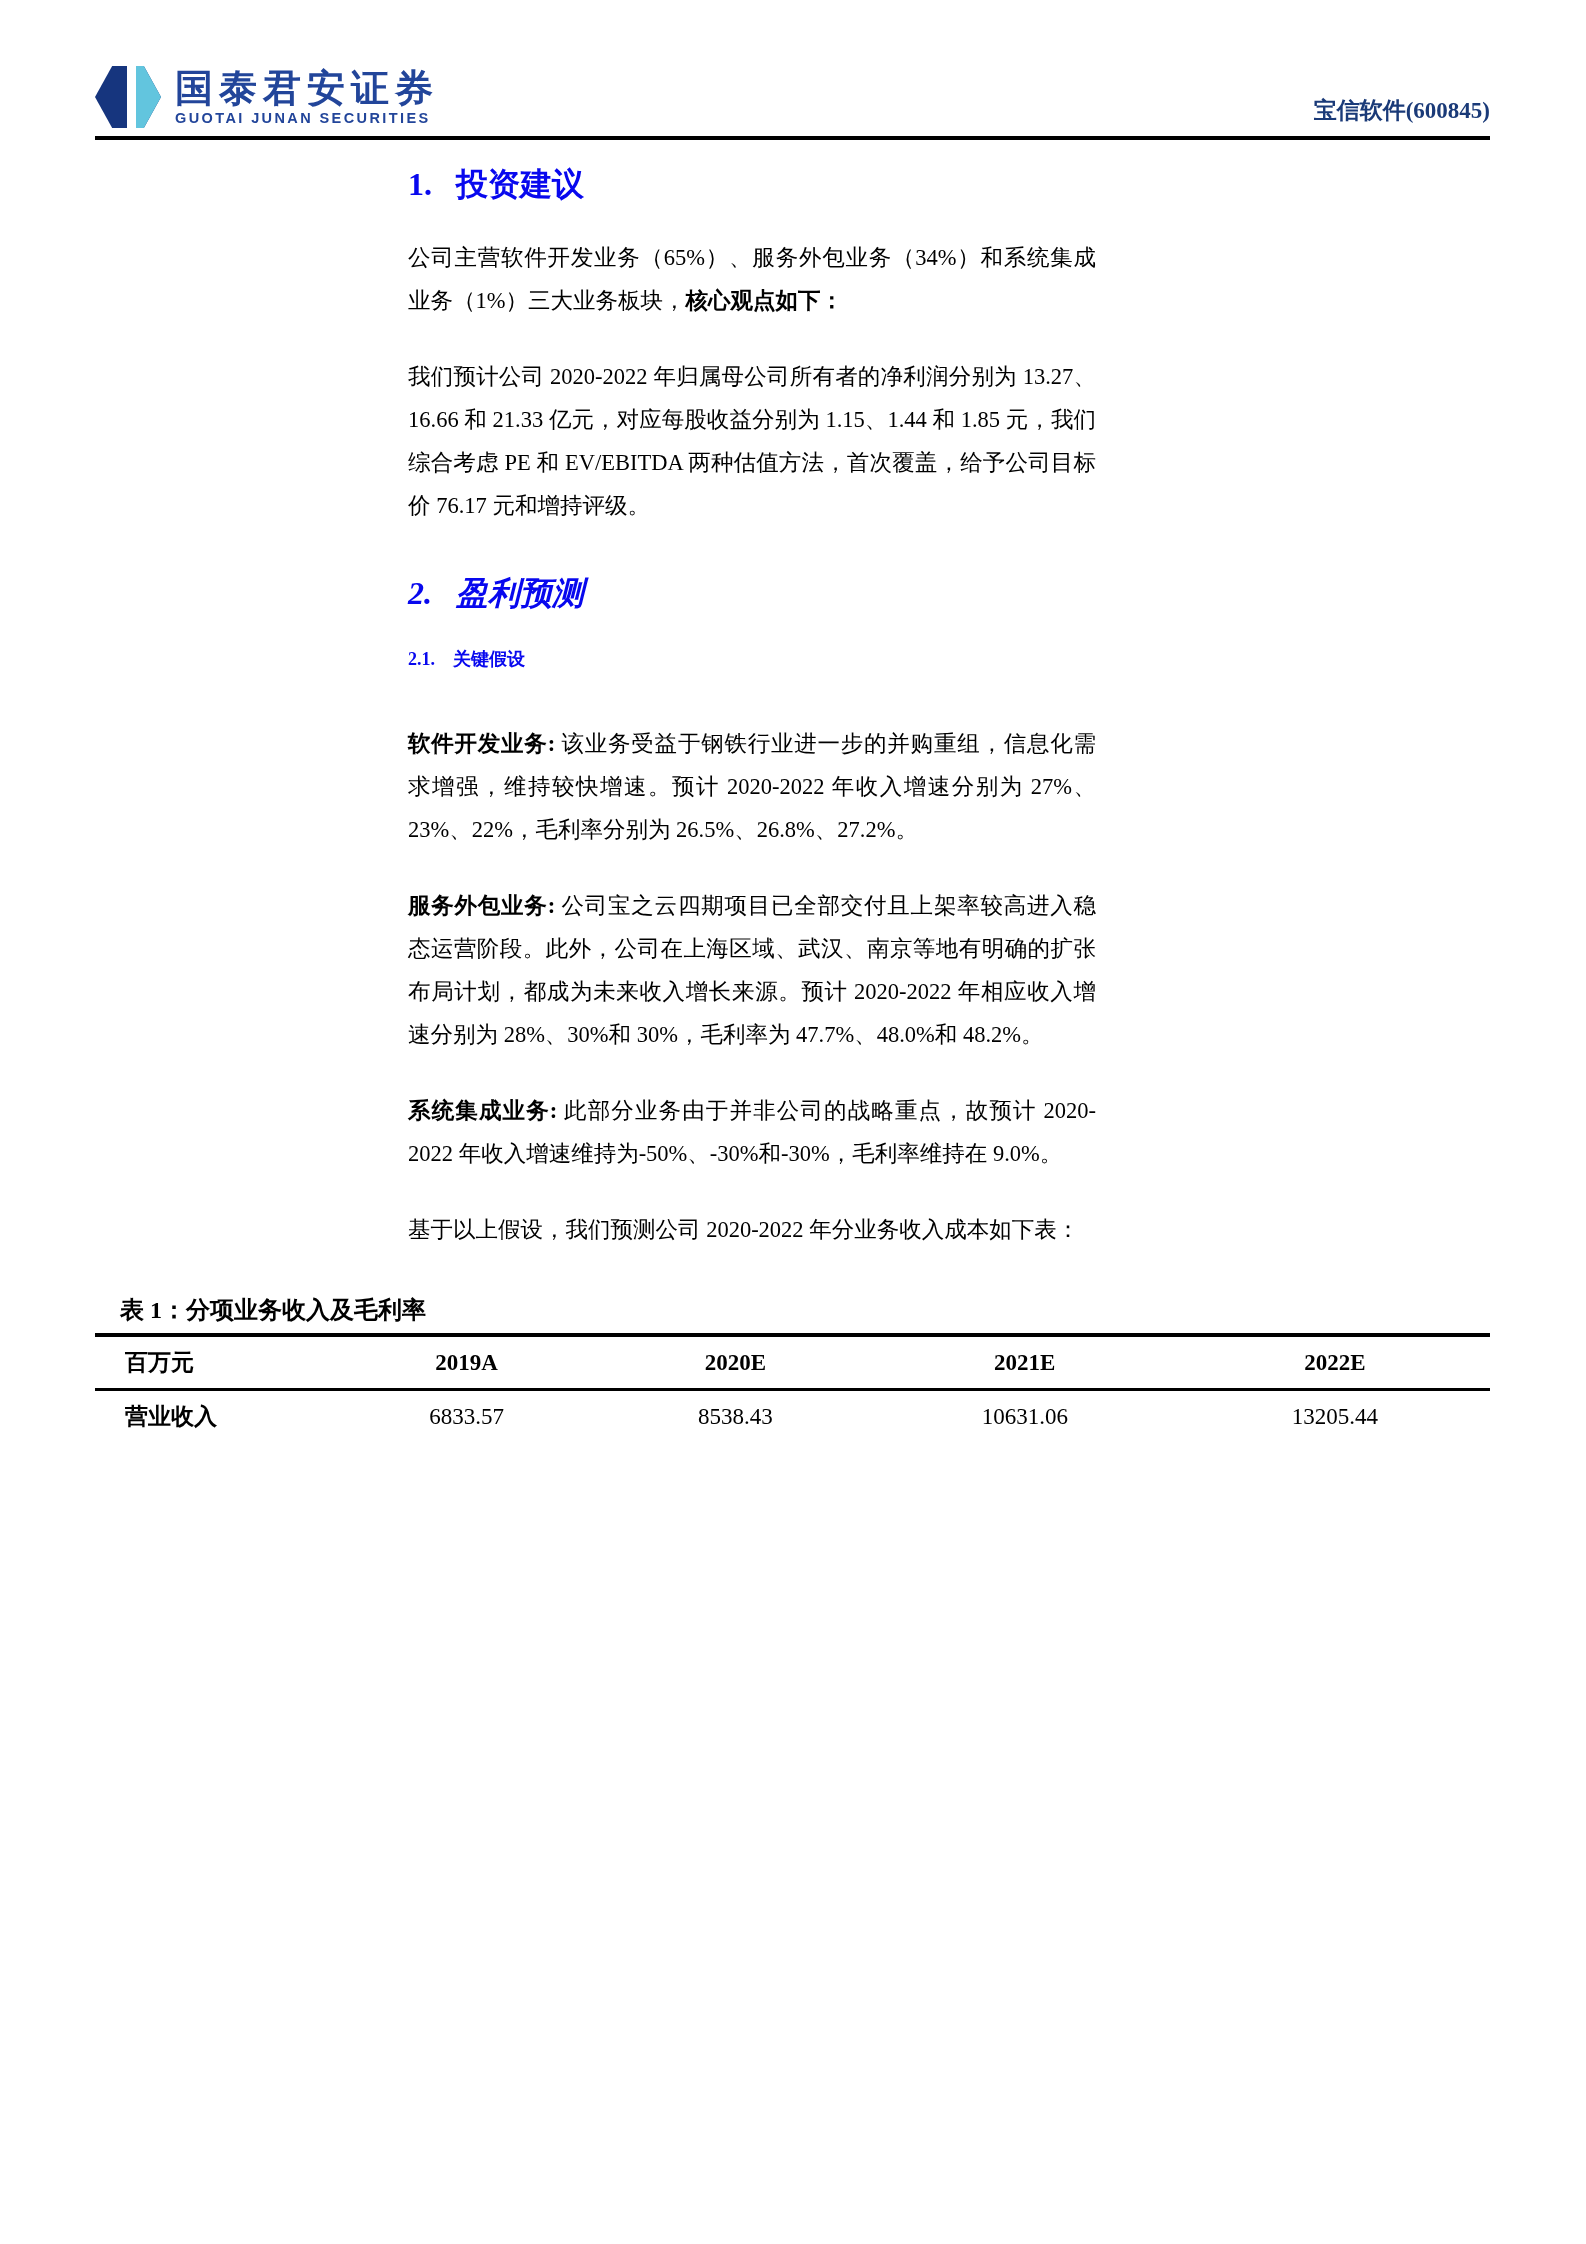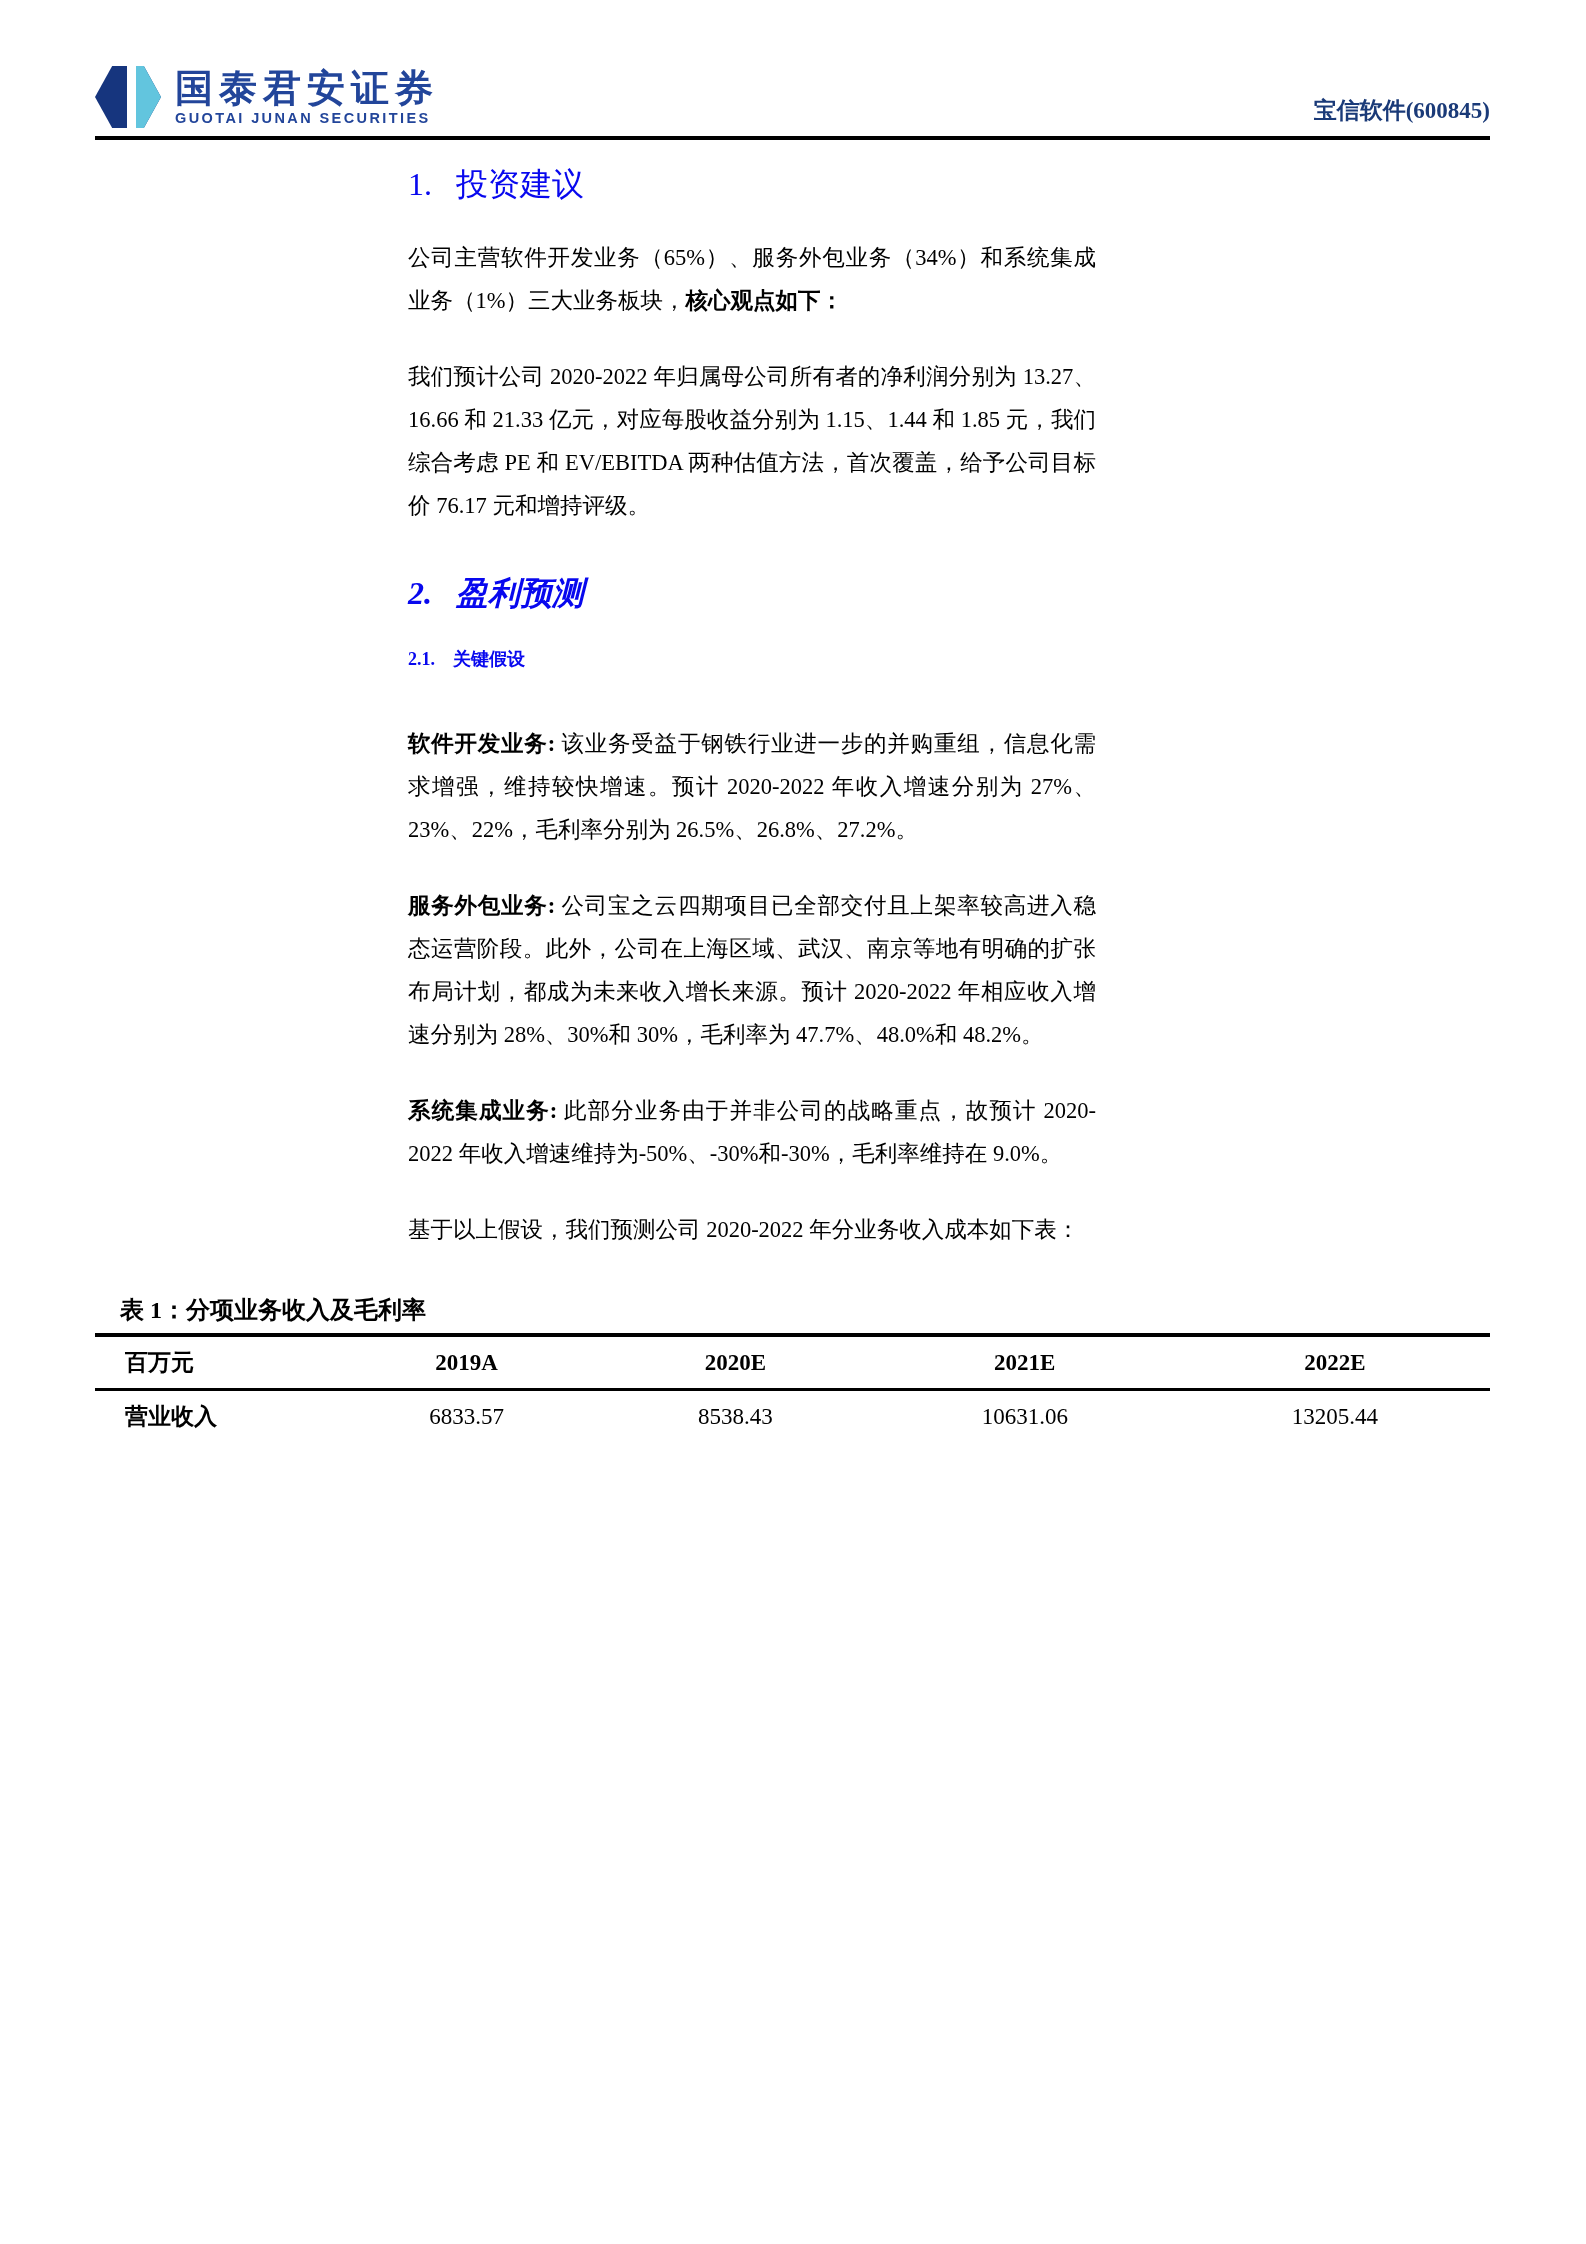--- a/index.html
+++ b/index.html
@@ -41,21 +41,21 @@
   .stock-label {
     font-weight: 700; font-size: 23px; line-height: 26px;
     color: #1a3a78; padding-bottom: 4px;
   }
   .header-rule { margin-top: 8px; border-bottom: 4px solid #000000; }
 
   
   .content { width: 688px; margin-left: 408px; }
   .h1 {
     margin: 22px 0 0; font-size: 32px; line-height: 44px;
-    font-weight: 400; color: #0808ee;
+    font-weight: 700; color: #0808ee;
   }
   .h1 .hnum { margin-right: 24px; }
   .h2 {
     margin: 44px 0 0; font-size: 32px; line-height: 44px;
     font-weight: 700; color: #0808ee; font-style: italic;
   }
   .h2 .hnum { margin-right: 24px; }
   .h3 {
     margin: 26px 0 0; font-size: 18px; line-height: 36px;
     font-weight: 700; color: #0808ee;

